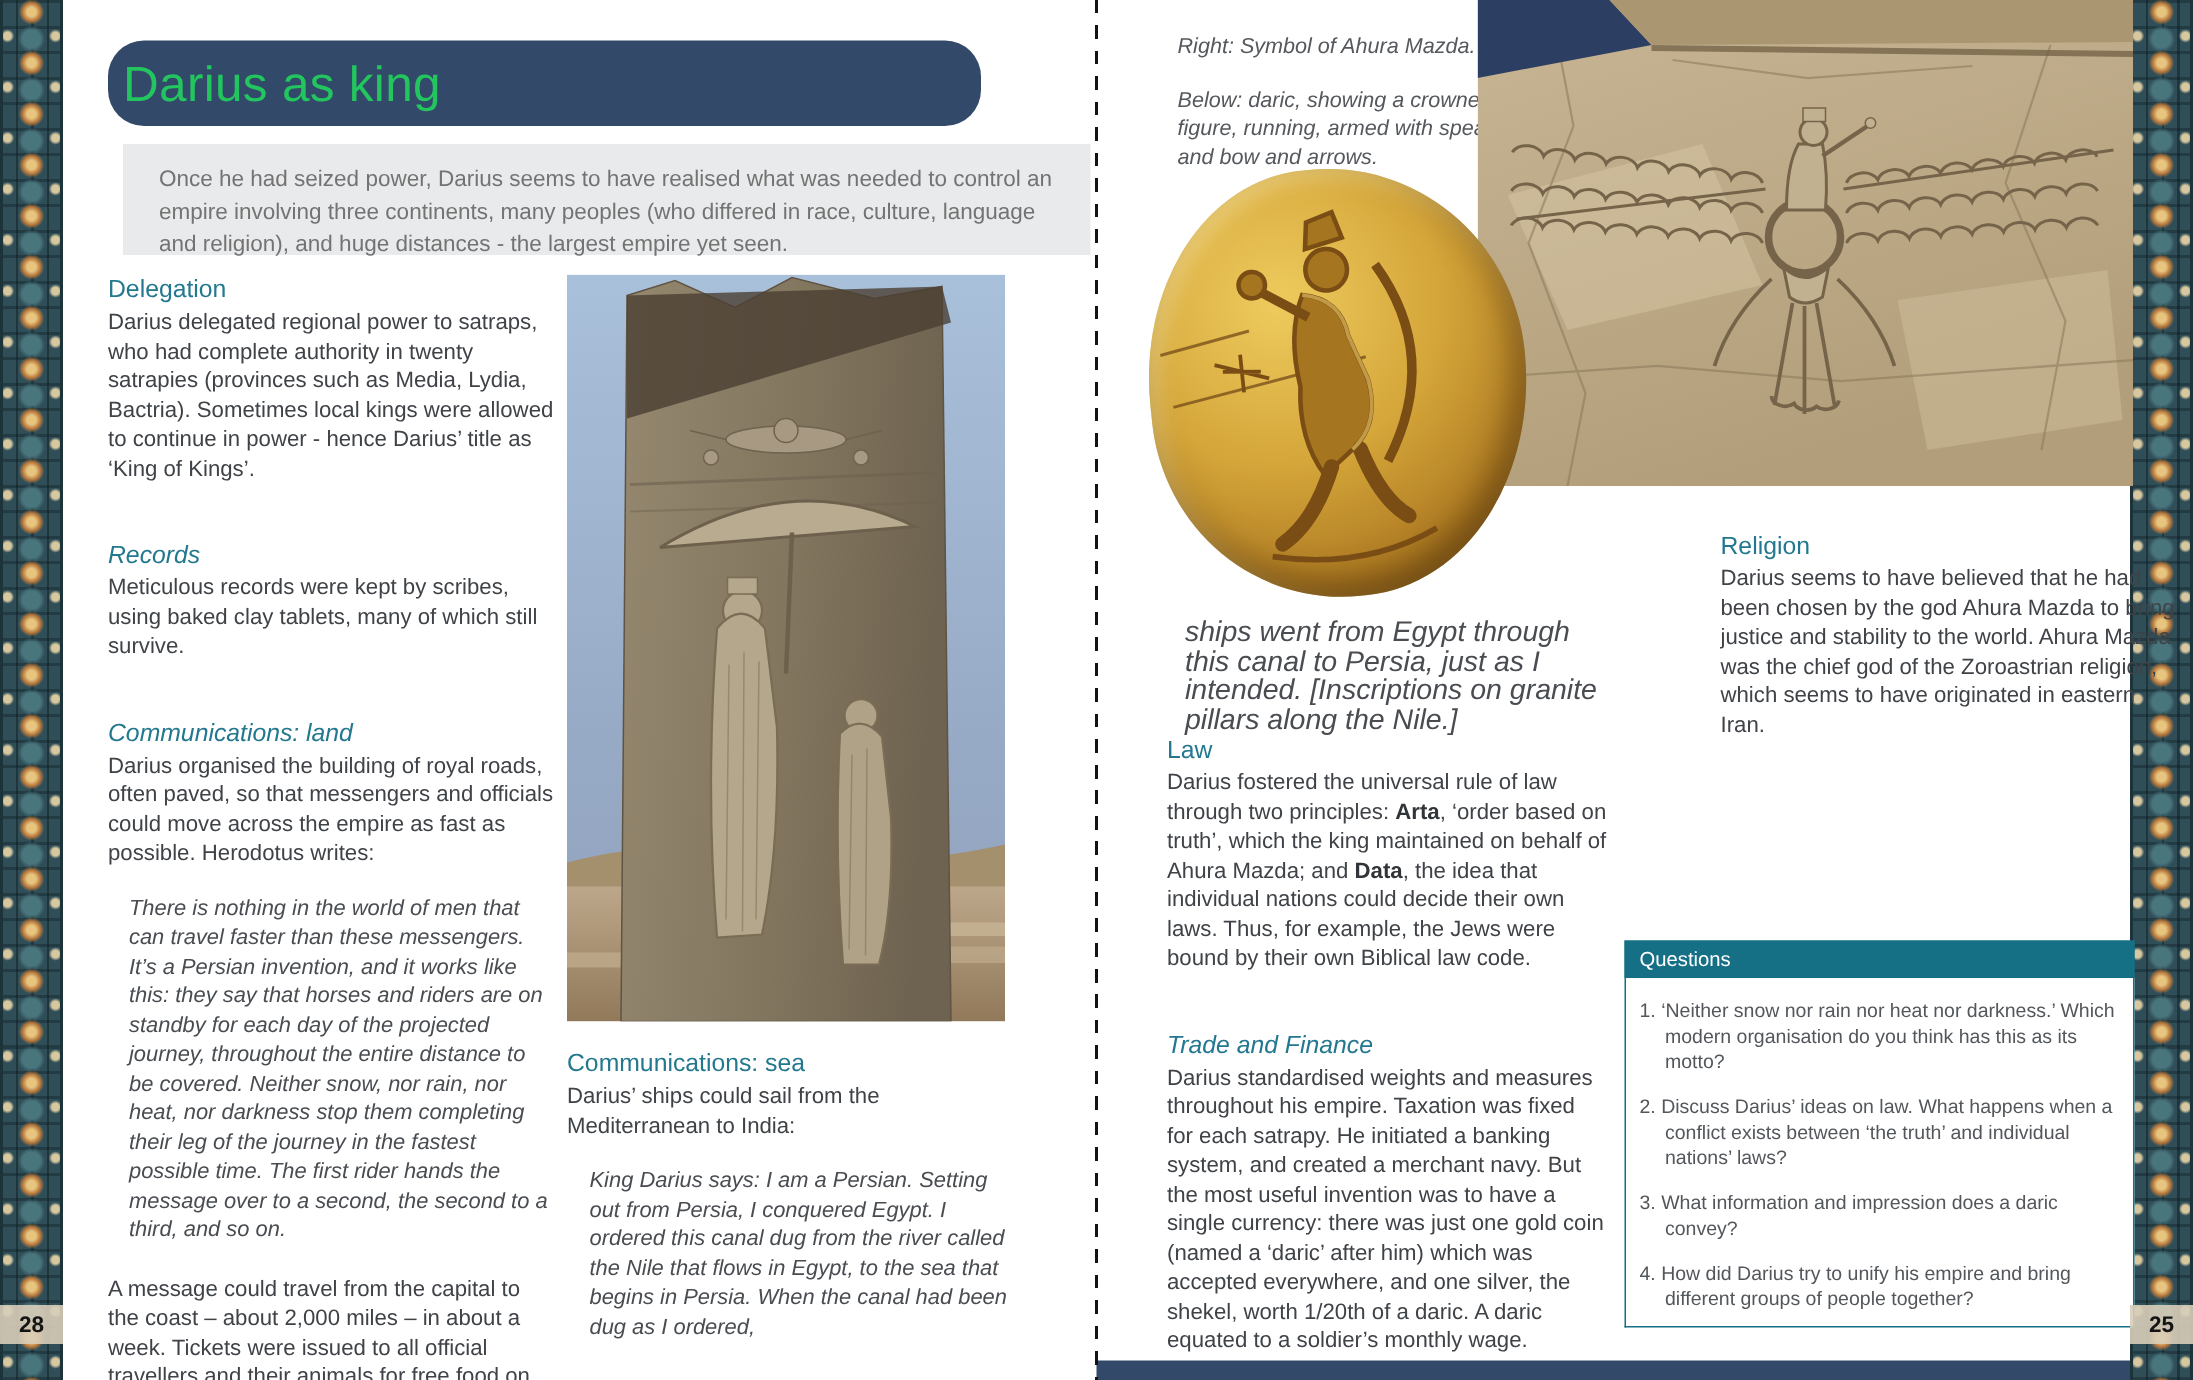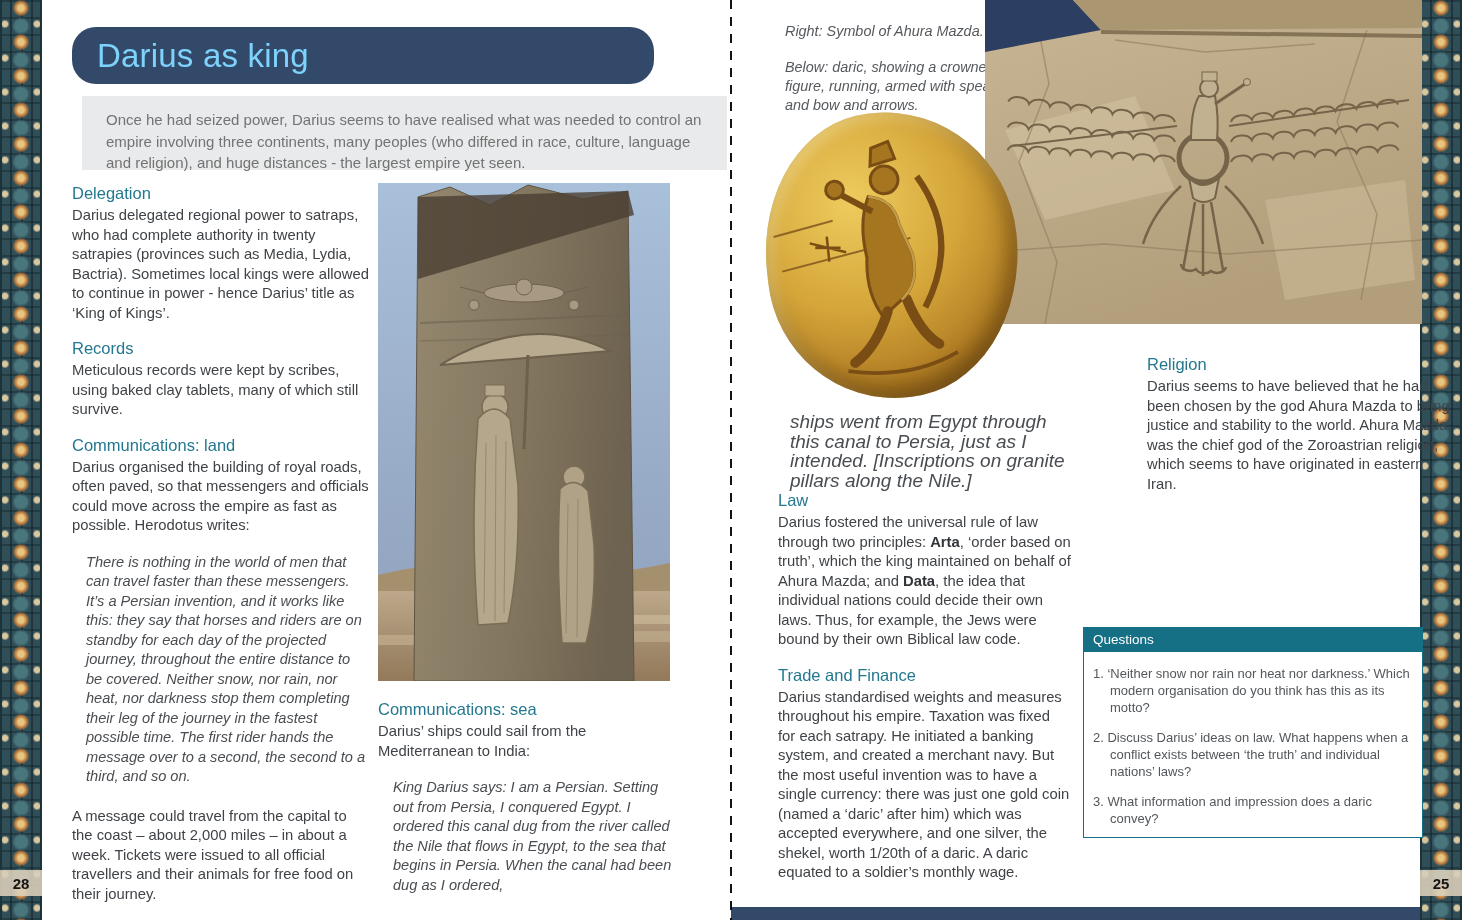--- a/index.html
+++ b/index.html
@@ -37,36 +37,36 @@
     background:repeating-linear-gradient(180deg,#131313 0 9px,rgba(0,0,0,0) 9px 17px);
   }
   .bottombar{position:absolute;left:731px;right:42px;bottom:0;height:13px;background:#33496a;z-index:4;}
 
   
   .title-banner{
     position:absolute;left:72px;top:27px;width:582px;height:57px;
     background:#33496a;border-radius:24px;z-index:2;
     display:flex;align-items:center;
   }
-  .title-banner span{color:#7dd3fc;font-size:33px;font-weight:400;padding-left:25px;letter-spacing:0.2px;}
+  .title-banner span{color:#22c55e;font-size:33px;font-weight:400;padding-left:10px;letter-spacing:0.2px;}
 
   .intro-box{
     position:absolute;left:82px;top:96px;width:645px;height:74px;
     background:#e9eaeb;
   }
   .intro-box p{margin:0;padding:13px 14px 0 24px;font-size:15px;line-height:21.5px;color:#737373;}
 
   .col{position:absolute;}
   .colA{left:72px;top:184px;width:297px;}
   .colB{left:378px;top:700px;width:302px;}
   .colC{left:778px;top:491px;width:293px;}
   .colD{left:1147px;top:355px;width:307px;}
 
   h3.sec{font-size:16.5px;font-weight:400;color:#23788f;margin:0 0 3px 0;}
-  h3.sec.gap{margin-top:16px;}
+  h3.sec.gap{margin-top:38px;font-style:italic;}
   p.bodytxt{font-size:14.8px;line-height:19.5px;color:#3f4347;margin:0 0 4px 0;}
   blockquote.quote{
     font-style:italic;color:#494d51;font-size:14.6px;line-height:19.5px;
     margin:17px 0 18px 14px;width:282px;
   }
   .colB blockquote.quote{width:286px;margin-left:15px;}
   p.message{font-size:14.8px;line-height:19.5px;color:#3f4347;margin:20px 0 0 0;}
 
   
   figure{margin:0;padding:0;}
@@ -292,17 +292,18 @@
     <p class="bodytxt">Darius seems to have believed that he had been chosen by the god Ahura Mazda to bring justice and stability to the world. Ahura Mazda was the chief god of the Zoroastrian religion, which seems to have originated in eastern Iran.</p>
   </div>
 
   <div class="qbox">
     <div class="qhead">Questions</div>
     <div class="qbody">
       <ol>
         <li>1. ‘Neither snow nor rain nor heat nor darkness.’ Which modern organisation do you think has this as its motto?</li>
         <li>2. Discuss Darius’ ideas on law. What happens when a conflict exists between ‘the truth’ and individual nations’ laws?</li>
         <li>3. What information and impression does a daric convey?</li>
+        <li>4. How did Darius try to unify his empire and bring different groups of people together?</li>
       </ol>
     </div>
   </div>
 
 </div>
 
 </body></html>

